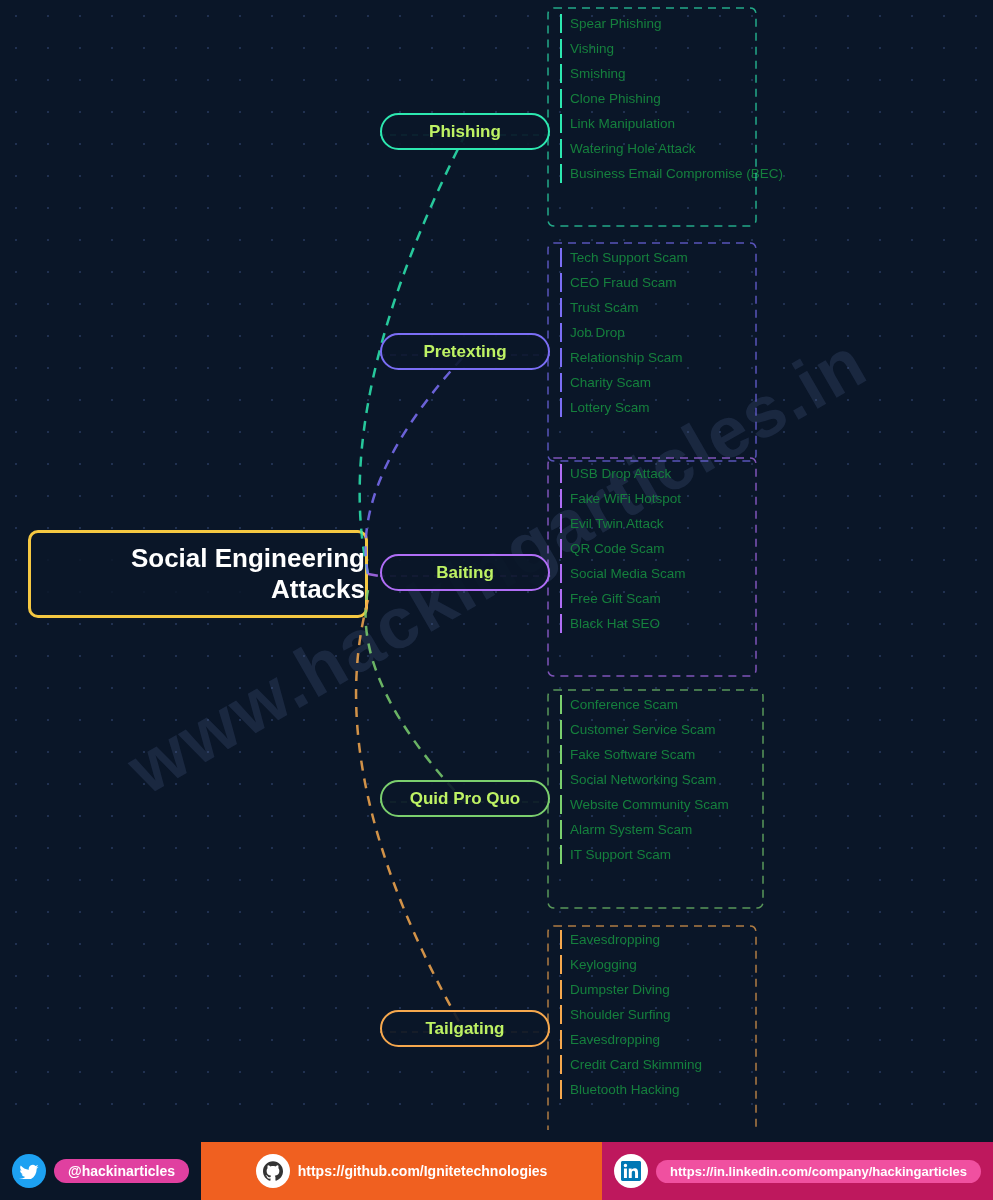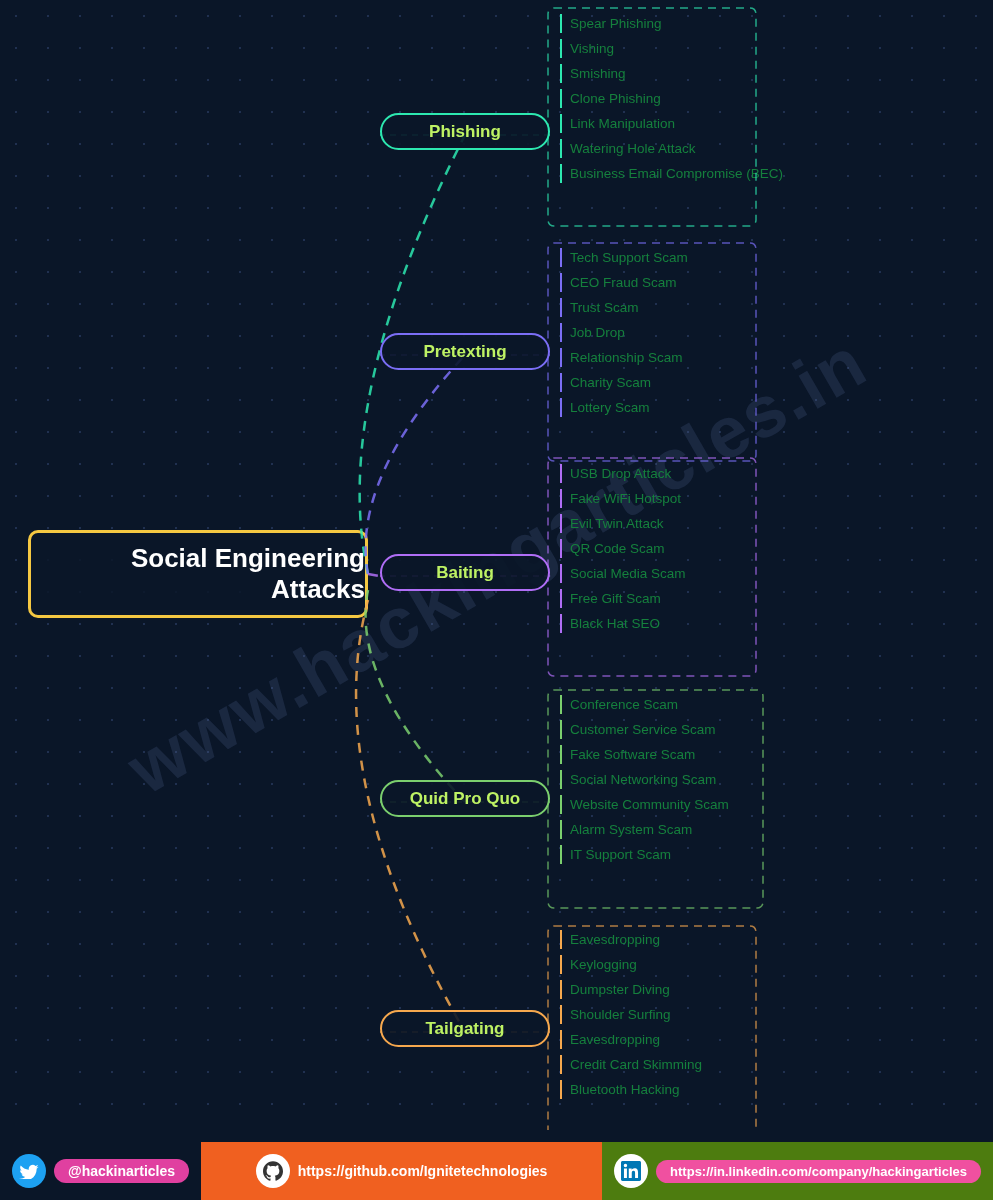--- a/index.html
+++ b/index.html
@@ -353,21 +353,21 @@
 
   <div class="footer-item footer-github" style="flex:1; background:#f06020;">
     <div class="social-icon github-icon">
       <svg width="20" height="20" viewBox="0 0 24 24" fill="#333">
           <path d="M12 .297c-6.63 0-12 5.373-12 12 0 5.303 3.438 9.8 8.205 11.385.6.113.82-.258.82-.577 0-.285-.01-1.04-.015-2.04-3.338.724-4.042-1.61-4.042-1.61C4.422 18.07 3.633 17.7 3.633 17.7c-1.087-.744.084-.729.084-.729 1.205.084 1.838 1.236 1.838 1.236 1.07 1.835 2.809 1.305 3.495.998.108-.776.417-1.305.76-1.605-2.665-.3-5.466-1.332-5.466-5.93 0-1.31.465-2.38 1.235-3.22-.135-.303-.54-1.523.105-3.176 0 0 1.005-.322 3.3 1.23.96-.267 1.98-.399 3-.405 1.02.006 2.04.138 3 .405 2.28-1.552 3.285-1.23 3.285-1.23.645 1.653.24 2.873.12 3.176.765.84 1.23 1.91 1.23 3.22 0 4.61-2.805 5.625-5.475 5.92.42.36.81 1.096.81 2.22 0 1.606-.015 2.896-.015 3.286 0 .315.21.69.825.57C20.565 22.092 24 17.592 24 12.297c0-6.627-5.373-12-12-12"></path>
         </svg>
     </div>
     <span class="footer-github-text">https://github.com/Ignitetechnologies</span>
   </div>
 
-  <div class="footer-item footer-linkedin" style="background:#4d7c0f; padding: 0 12px;">
+  <div class="footer-item footer-linkedin" style="background:#be185d; padding: 0 12px;">
     <div class="social-icon linkedin-icon">
       <svg width="20" height="20" viewBox="0 0 24 24" fill="#0077b5">
           <path d="M20.447 20.452h-3.554v-5.569c0-1.328-.027-3.037-1.852-3.037-1.853 0-2.136 1.445-2.136 2.939v5.667H9.351V9h3.414v1.561h.046c.477-.9 1.637-1.85 3.37-1.85 3.601 0 4.267 2.37 4.267 5.455v6.286zM5.337 7.433a2.062 2.062 0 01-2.063-2.065 2.064 2.064 0 112.063 2.065zm1.782 13.019H3.555V9h3.564v11.452zM22.225 0H1.771C.792 0 0 .774 0 1.729v20.542C0 23.227.792 24 1.771 24h20.451C23.2 24 24 23.227 24 22.271V1.729C24 .774 23.2 0 22.222 0h.003z"></path>
         </svg>
     </div>
     <span class="footer-linkedin-text">https://in.linkedin.com/company/hackingarticles</span>
   </div>
 </div>
 
 </body></html>

